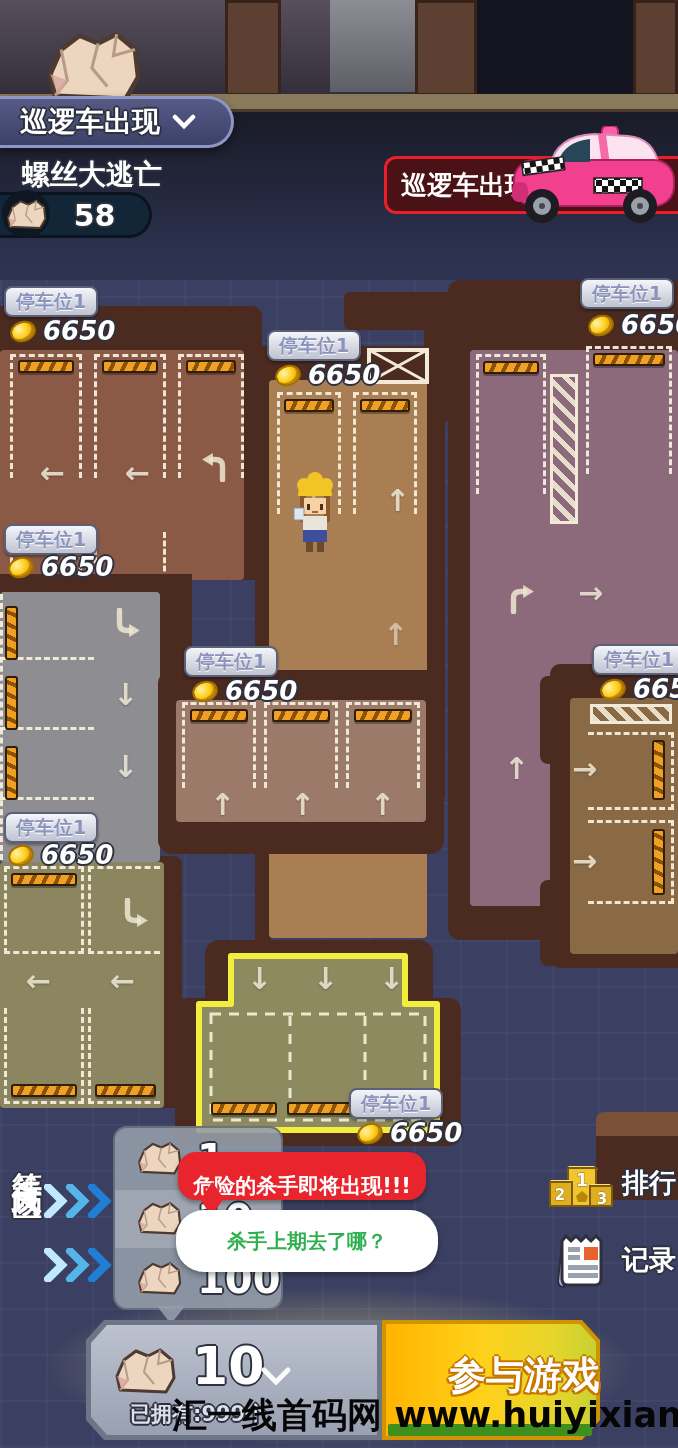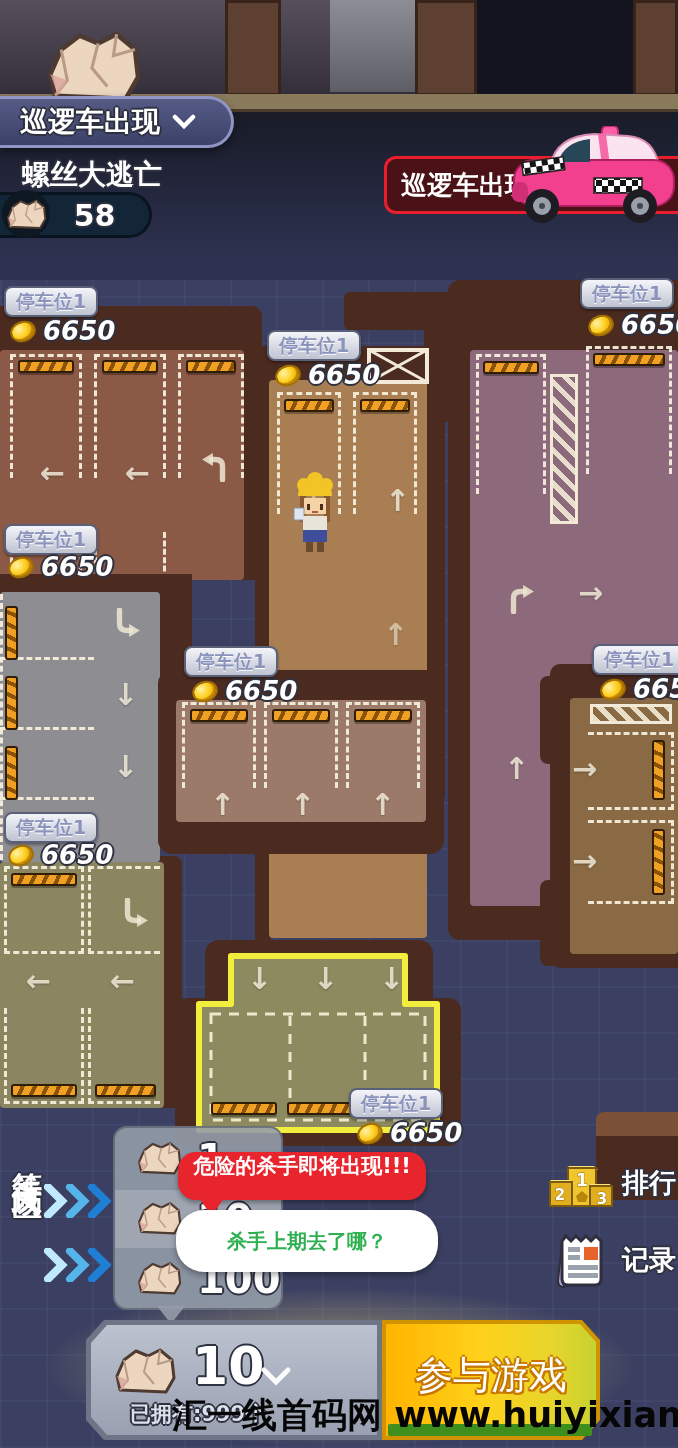--- a/index.html
+++ b/index.html
@@ -30,21 +30,21 @@
   .bump-h{position:absolute;height:13px;background:repeating-linear-gradient(115deg,#f0a024 0 7px,#8a5206 7px 11px);
     border:2px solid #301d06;border-radius:3px;box-shadow:0 2px 0 rgba(0,0,0,.3);}
   .bump-v{position:absolute;width:13px;background:repeating-linear-gradient(25deg,#f0a024 0 7px,#8a5206 7px 11px);
     border:2px solid #301d06;border-radius:3px;}
   .hatch{position:absolute;border:3px solid #f2ead6;
     background:repeating-linear-gradient(45deg,rgba(242,234,214,.9) 0 5px,transparent 5px 12px);}
   .arrow{position:absolute;font-weight:900;font-size:30px;color:rgba(242,235,216,.85);
     line-height:1;text-shadow:0 1px 2px rgba(0,0,0,.25);}
   .tarr{position:absolute;width:30px;height:30px;}
   .bubble-red{position:absolute;z-index:8;background:#e8252d;border-radius:18px;
-    display:flex;align-items:flex-start;justify-content:center;
+    display:flex;align-items:flex-end;justify-content:center;
     color:#fff;font-weight:800;font-size:21px;box-shadow:0 3px 5px rgba(0,0,0,.35);}
   .bubble-red::after{content:"";position:absolute;left:24px;bottom:-9px;width:20px;height:20px;
     background:#e8252d;transform:rotate(55deg) skew(20deg);}
   .bubble-white{position:absolute;z-index:8;background:#fff;border-radius:28px;
     display:flex;flex-direction:column;align-items:center;justify-content:center;
     box-shadow:0 3px 6px rgba(0,0,0,.35);line-height:1.25;}
   .tier-panel{position:absolute;z-index:7;background:rgba(148,156,168,.9);
     border:2px solid rgba(84,90,104,.65);border-radius:14px;}
   .tier-row{position:absolute;left:0;right:0;height:58px;display:flex;align-items:center;}
   .tier-amt{font-weight:900;font-size:40px;color:#fff;margin-left:14px;}
@@ -426,20 +426,20 @@
         </svg>
       <span class="abs otl" style="left:44px;top:80px;color:rgba(235,240,248,.92);font-weight:700;font-size:21px">已拥有:999个</span>
     </div>
     <div class="abs" style="left:296px;top:0;width:218px;height:120px">
       <div class="abs" style="left:0;top:0;width:218px;height:120px;background:#cf9400;
            clip-path:polygon(0 0,200px 0,218px 20px,218px 100px,200px 120px,0 120px)"></div>
       <div class="abs" style="left:4px;top:4px;width:210px;height:112px;
            background:linear-gradient(90deg,#ffb400,#ffd11a 45%,#e6d52c 80%,#c6d230);
            clip-path:polygon(0 0,194px 0,210px 18px,210px 94px,194px 112px,0 112px)"></div>
       <div class="abs" style="left:6px;top:104px;width:204px;height:12px;background:#3f8f1f;border-radius:2px"></div>
-      <span class="abs" style="left:0;top:30px;width:218px;text-align:center;
-           color:#fff;font-weight:400;font-size:38px;
+      <span class="abs" style="left:0;top:30px;width:218px;text-align:right;
+           color:#fff;font-weight:700;font-size:38px;
            text-shadow:-2px 0 #c77700,2px 0 #c77700,0 -2px #c77700,0 2px #c77700,2px 2px #c77700,-2px 2px #c77700">参与游戏</span>
     </div>
   </div>
 
   <div class="watermark" style="left:172px;top:1392px">汇一线首码网 www.huiyixian.com</div>
 </div>
 
 </body></html>

